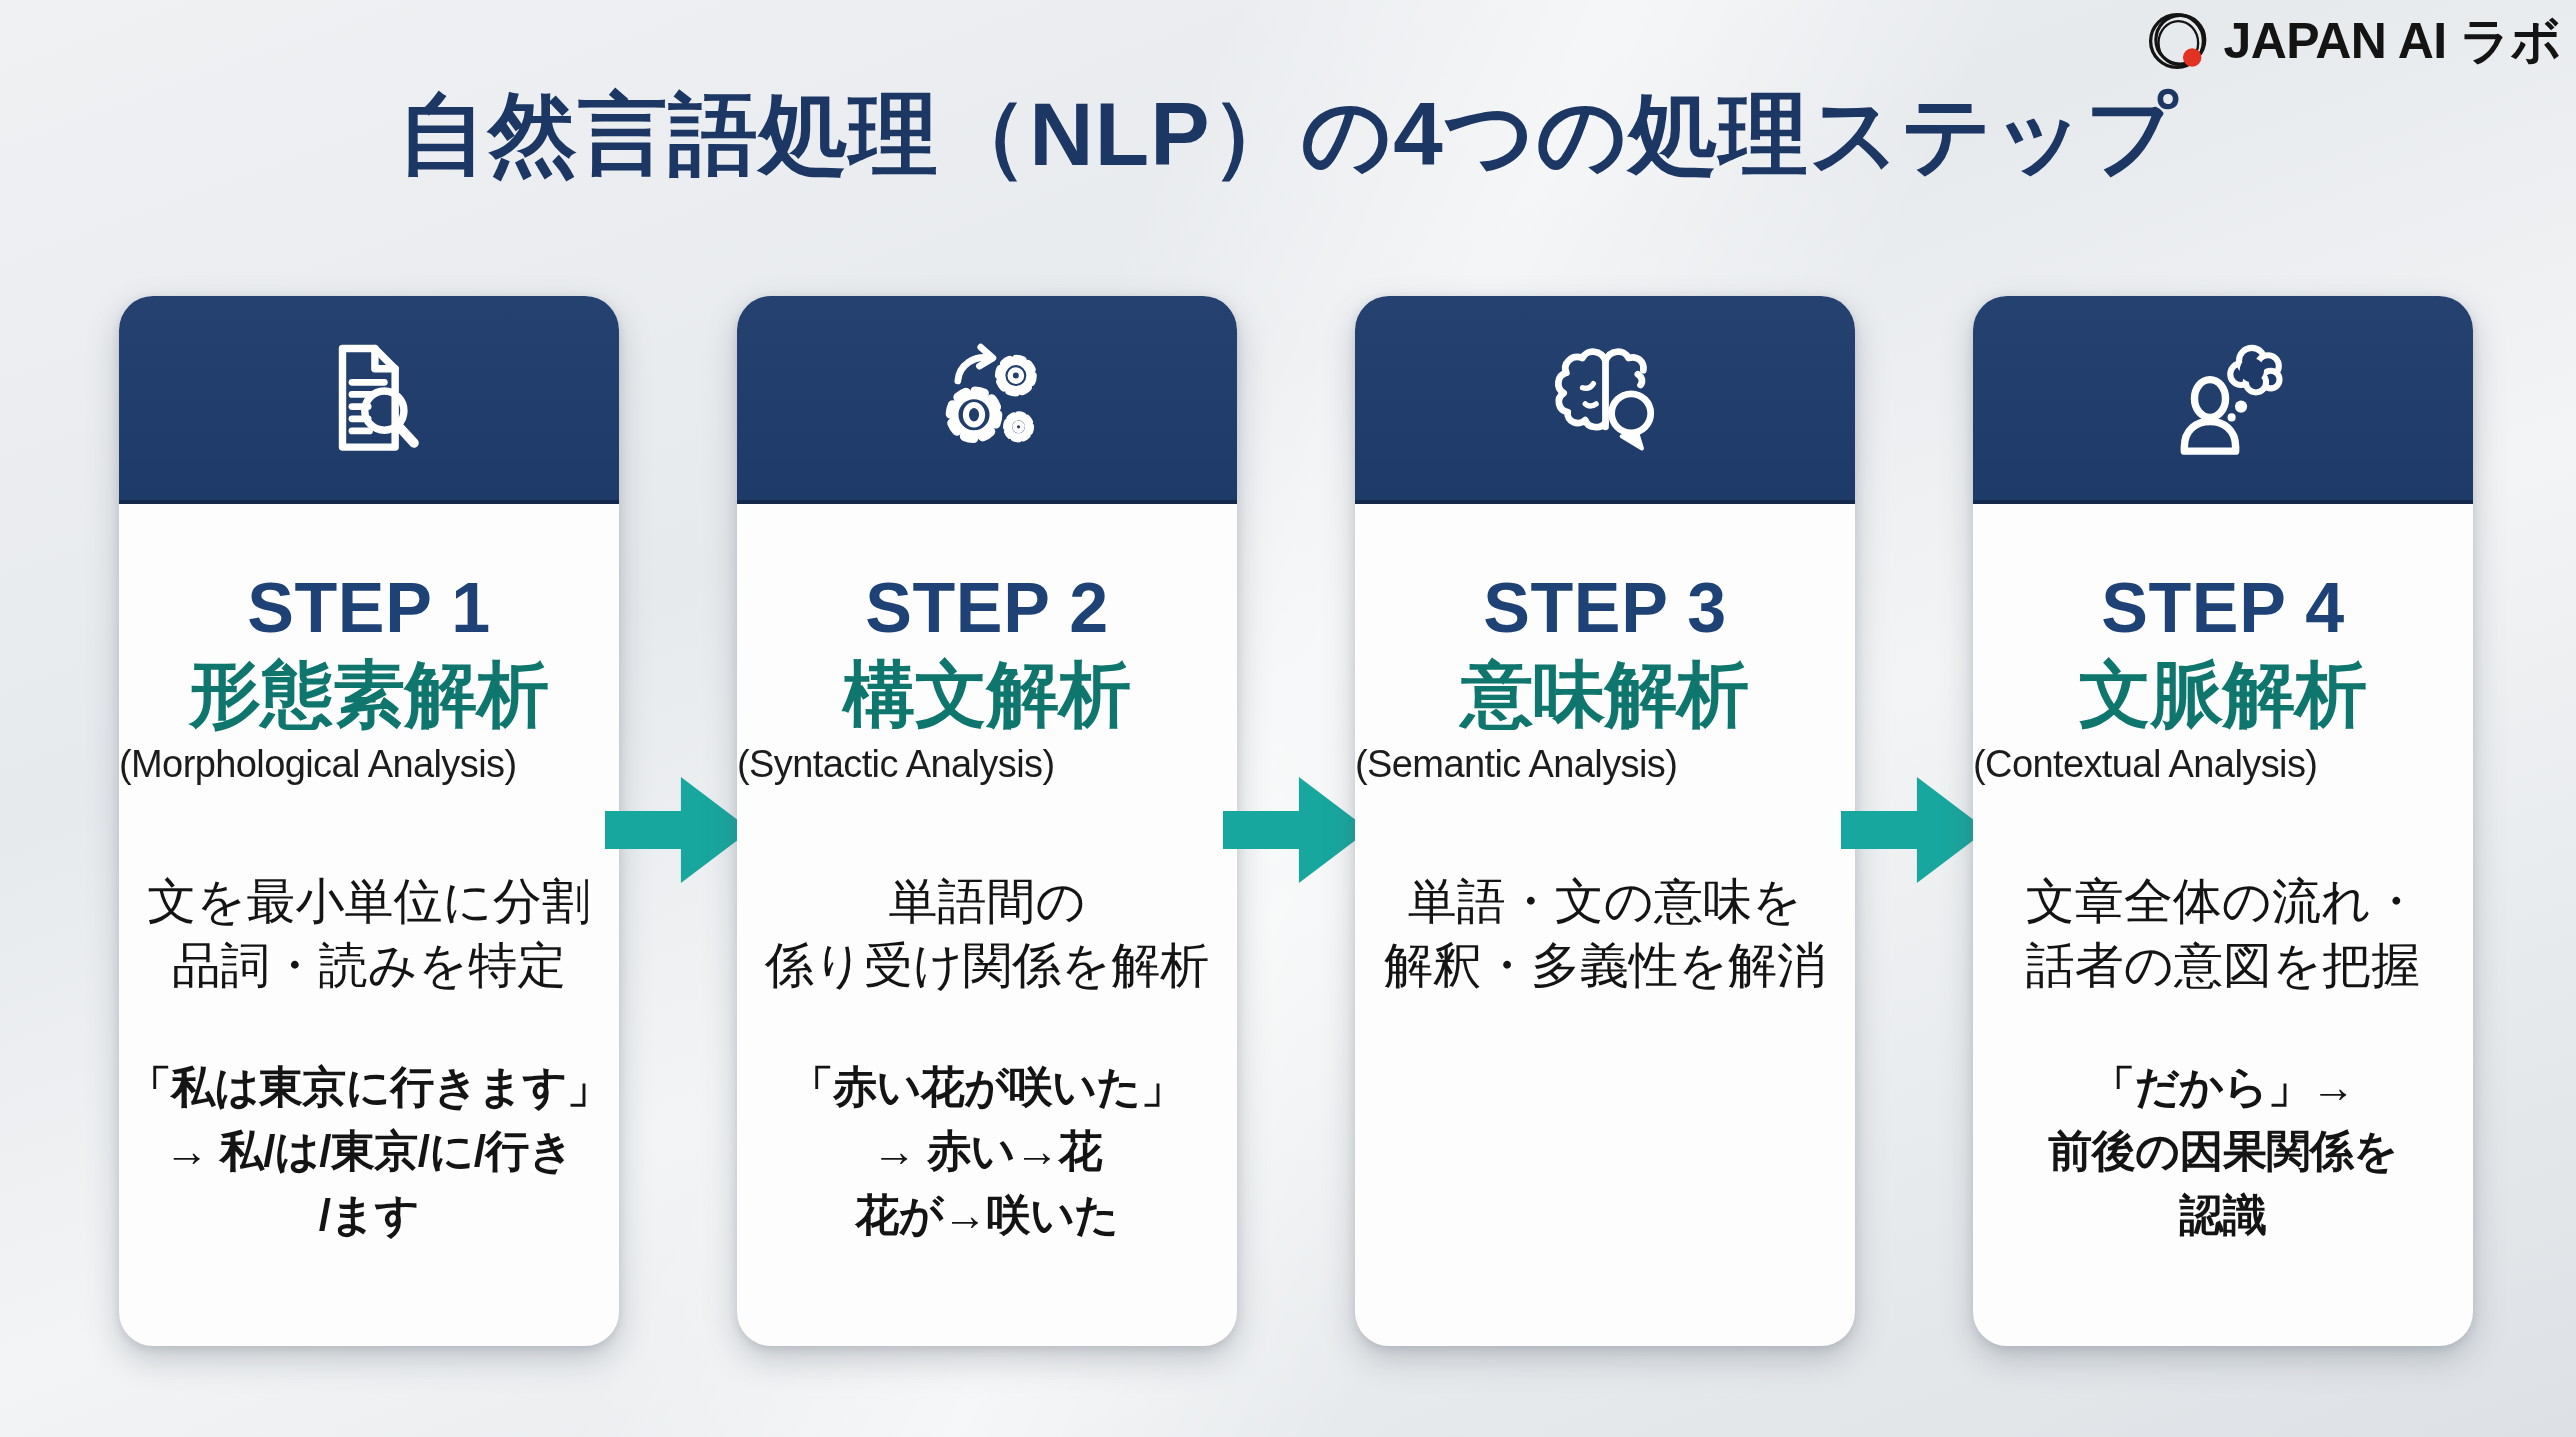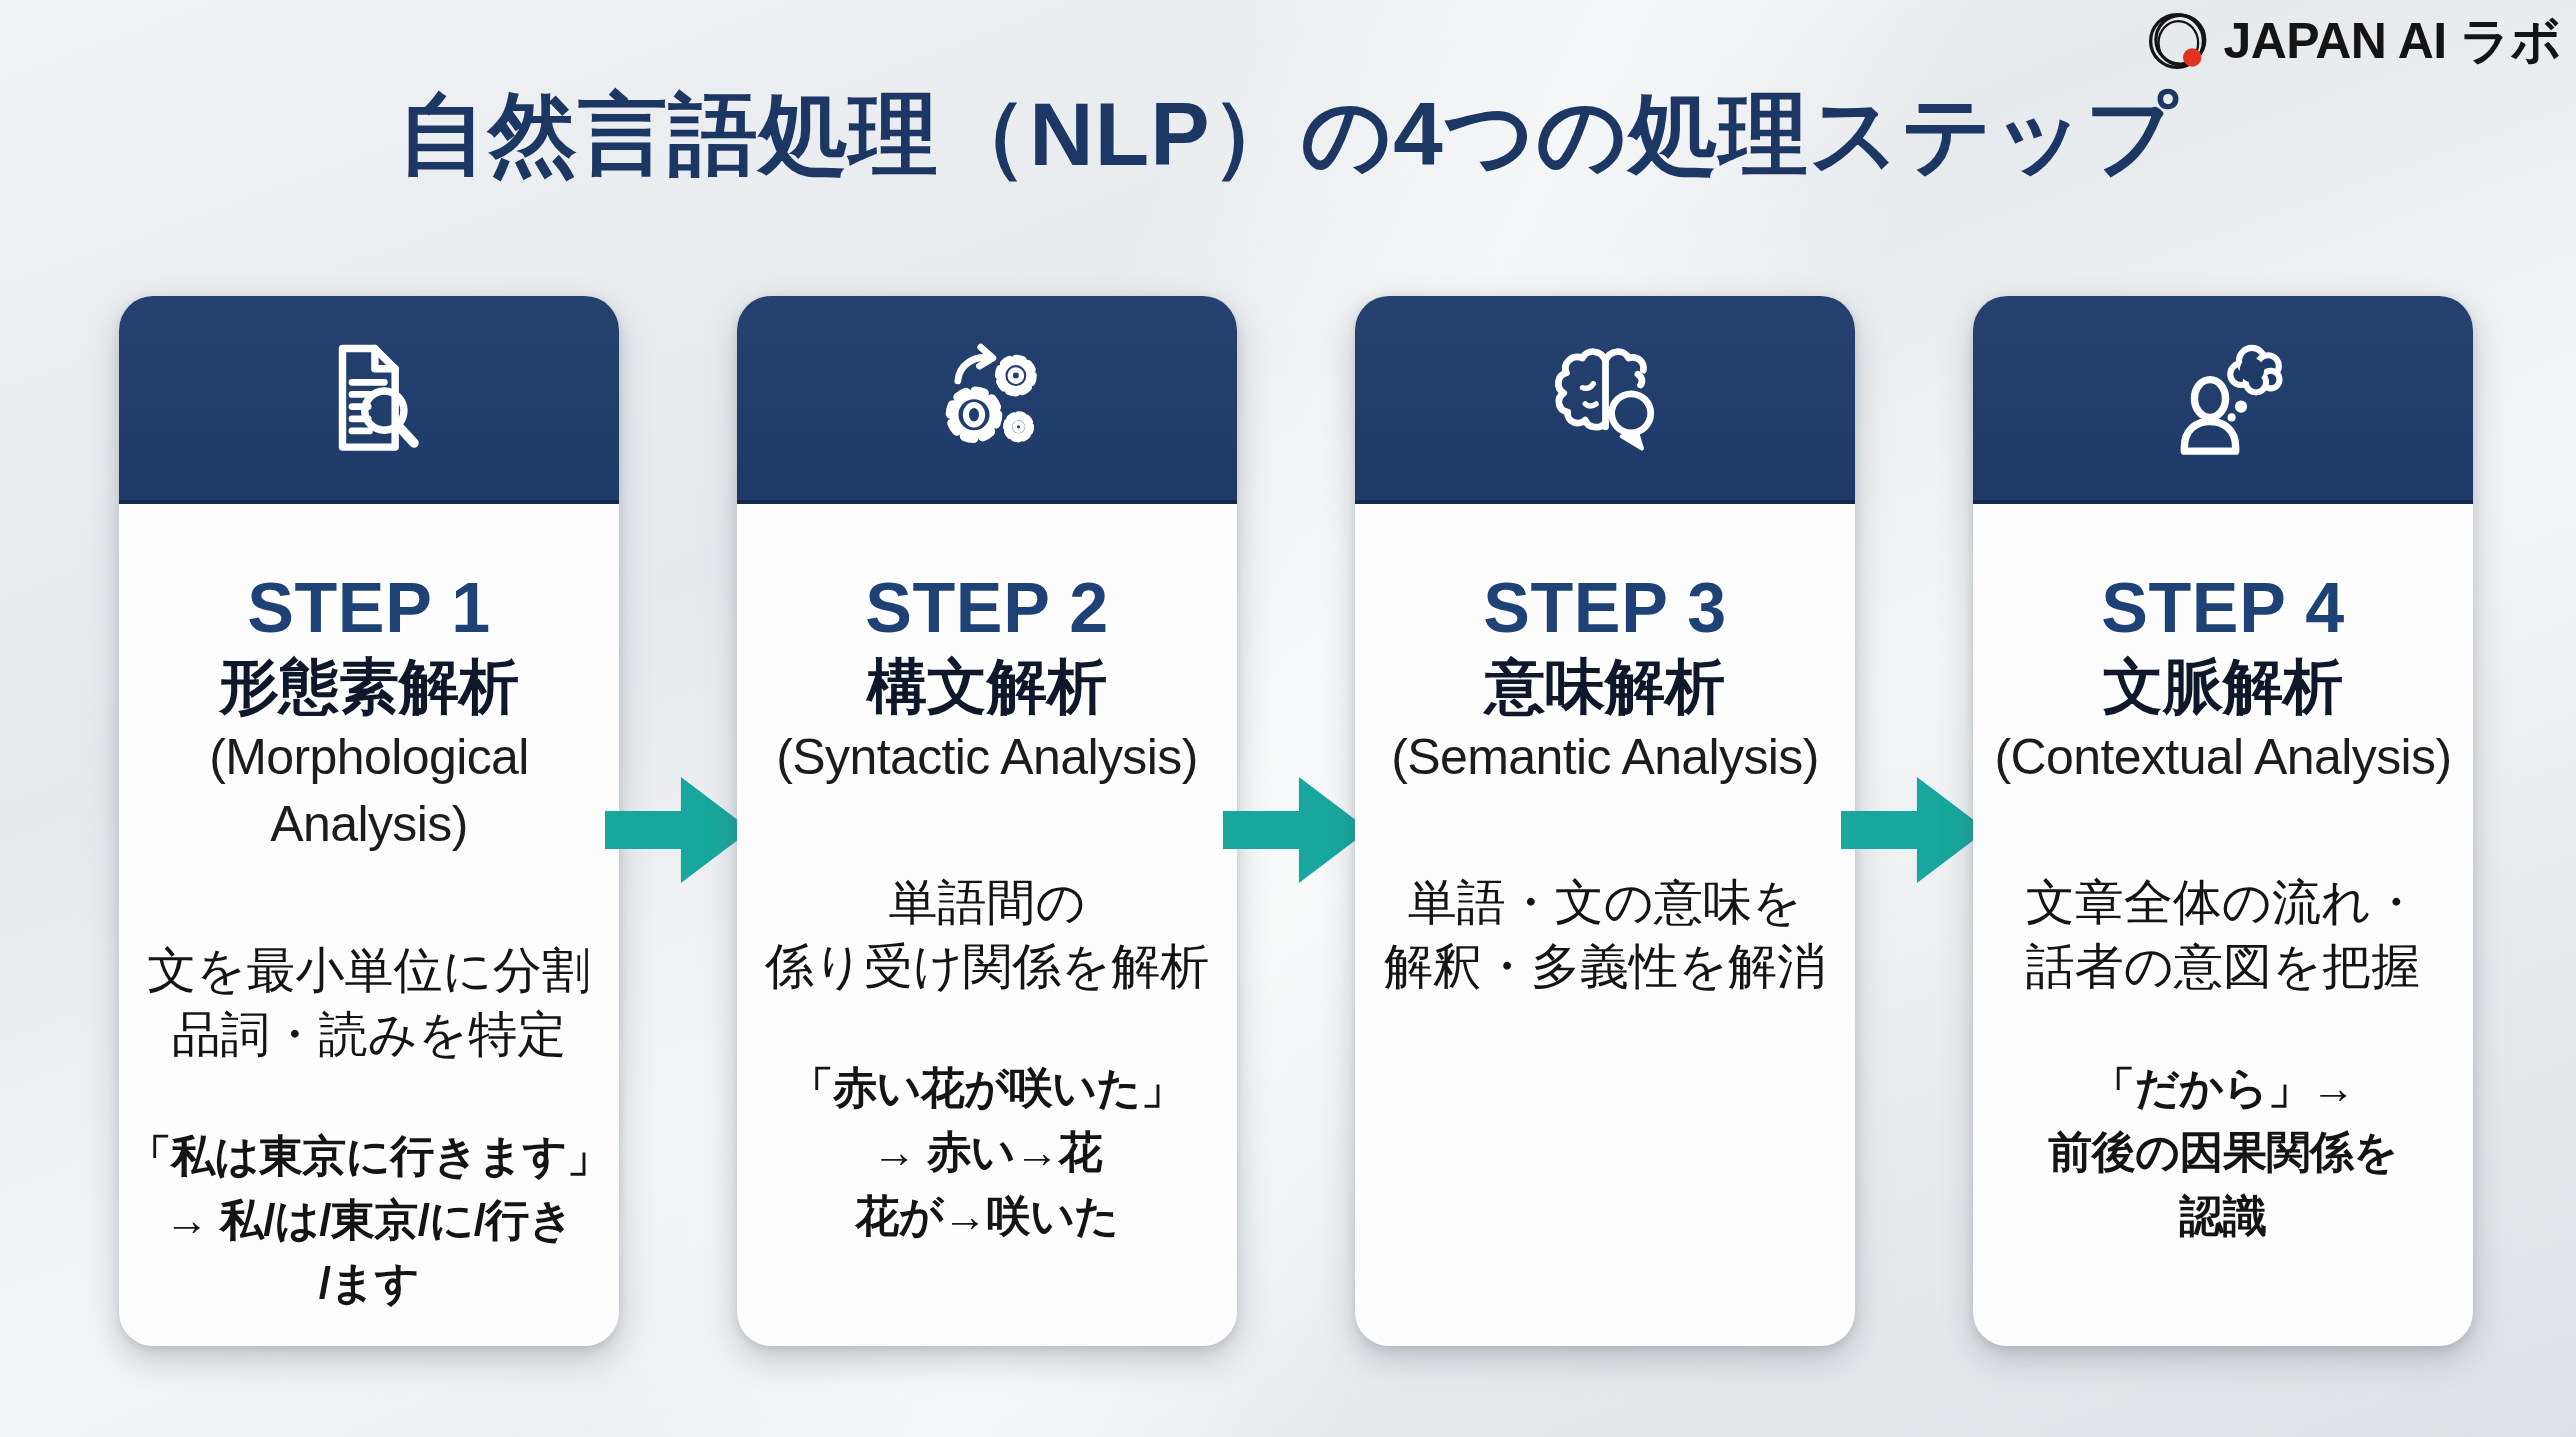--- a/index.html
+++ b/index.html
@@ -32,24 +32,24 @@
     background:linear-gradient(180deg,#24416f 0%,#1d3a68 100%);
     border-bottom:4.7px solid #15294d;
     display:flex;align-items:center;justify-content:center;
   }
   .card-header svg{width:135px;height:135px;}
   .step-label{
     margin-top:64px;text-align:center;
     font-size:70px;line-height:1.15;font-weight:800;color:#1e4176;letter-spacing:0.6px;
   }
   .jp-title{
-    text-align:center;font-size:60px;line-height:1.25;font-weight:800;color:#0f172a;
+    text-align:center;font-size:72px;line-height:1.25;font-weight:800;color:#0f766e;
   }
   .en-title{
-    text-align:center;font-size:50px;line-height:1.35;font-weight:400;color:#1c1c1c;letter-spacing:-0.6px;
+    font-size:38px;line-height:1.35;font-weight:400;color:#1c1c1c;letter-spacing:-0.6px;
   }
   .card-desc{
     margin-top:79px;text-align:center;white-space:pre-line;
     font-size:49px;line-height:1.31;font-weight:400;color:#141414;
   }
   .card-example{
     margin-top:58px;text-align:center;white-space:pre-line;
     font-size:44px;line-height:1.45;font-weight:700;color:#141414;letter-spacing:-0.6px;
   }
   .flow-arrow{

